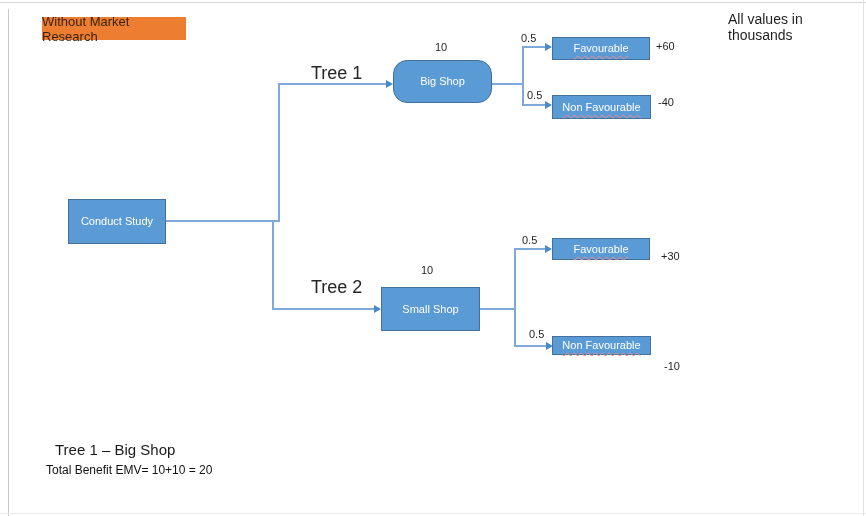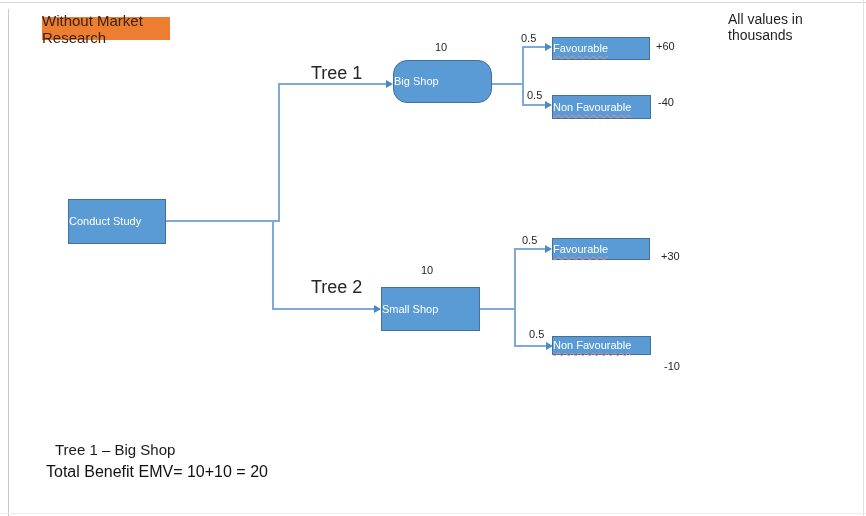--- a/index.html
+++ b/index.html
@@ -11,27 +11,27 @@
   }
   *{margin:0;padding:0;box-sizing:border-box;}
   body{background:#fff;font-family:"Liberation Sans",sans-serif;}
   .slide{position:relative;width:866px;height:516px;background:#ffffff;overflow:hidden;}
   .edge{position:absolute;background:#d6d6d6;}
   .edge.left{left:8px;top:9px;width:1px;height:507px;background:#c9c9c9;}
   .edge.top{left:0;top:2px;width:866px;height:1px;}
   .edge.right{left:863px;top:0;width:1px;height:516px;background:#e3e3e3;}
   .edge.bottom{left:0;top:513px;width:866px;height:1px;background:#ececec;}
 
-  .tag{position:absolute;left:42px;top:17px;width:128px;height:23px;
-       background:var(--tag-fill);color:#3a2313;font-size:15px;
+  .tag{position:absolute;left:42px;top:17px;width:144px;height:23px;
+       background:var(--tag-fill);color:#3a2313;font-size:13px;
        display:flex;align-items:center;justify-content:center;}
   .note{position:absolute;left:728px;top:11px;font-size:14px;color:#1f1f1f;}
 
   .node{position:absolute;background:var(--node-fill);border:1px solid var(--node-border);
-        color:#fff;display:flex;align-items:center;justify-content:flex-start;
+        color:#fff;display:flex;align-items:center;justify-content:center;
         font-size:11px;text-align:center;line-height:1.1;}
   .node.root{left:68px;top:199px;width:98px;height:45px;}
   .node.shop1{left:393px;top:60px;width:99px;height:43px;border-radius:14px;}
   .node.shop2{left:381px;top:287px;width:99px;height:44px;}
   .node.out1a{left:552px;top:37px;width:98px;height:23px;}
   .node.out1b{left:552px;top:95px;width:99px;height:24px;}
   .node.out2a{left:552px;top:238px;width:98px;height:22px;}
   .node.out2b{left:552px;top:336px;width:99px;height:19px;}
   .misspell{text-decoration-line:underline;text-decoration-style:wavy;
             text-decoration-color:#ef8a8a;text-decoration-thickness:1px;
@@ -40,21 +40,21 @@
   .line{position:absolute;background:var(--connector);}
   .arrow{position:absolute;width:0;height:0;
          border-top:4px solid transparent;border-bottom:4px solid transparent;
          border-left:7px solid var(--arrow);}
 
   .lbl{position:absolute;color:#262626;}
   .branch-name{font-size:18px;text-align:center;}
   .small-lbl{font-size:11px;}
 
   .foot-sub{position:absolute;left:55px;top:441px;font-size:15px;color:#1a1a1a;}
-  .foot-big1{position:absolute;left:46px;top:463px;font-size:16px;color:#111;}
+  .foot-big1{position:absolute;left:46px;top:463px;font-size:12px;color:#111;}
   .foot-big2{position:absolute;left:46px;top:486px;font-size:16px;color:#111;}
 </style>
 </head>
 <body>
 
 <div class="slide">
 
   <div class="edge top"></div>
   <div class="edge left"></div>
   <div class="edge right"></div>

